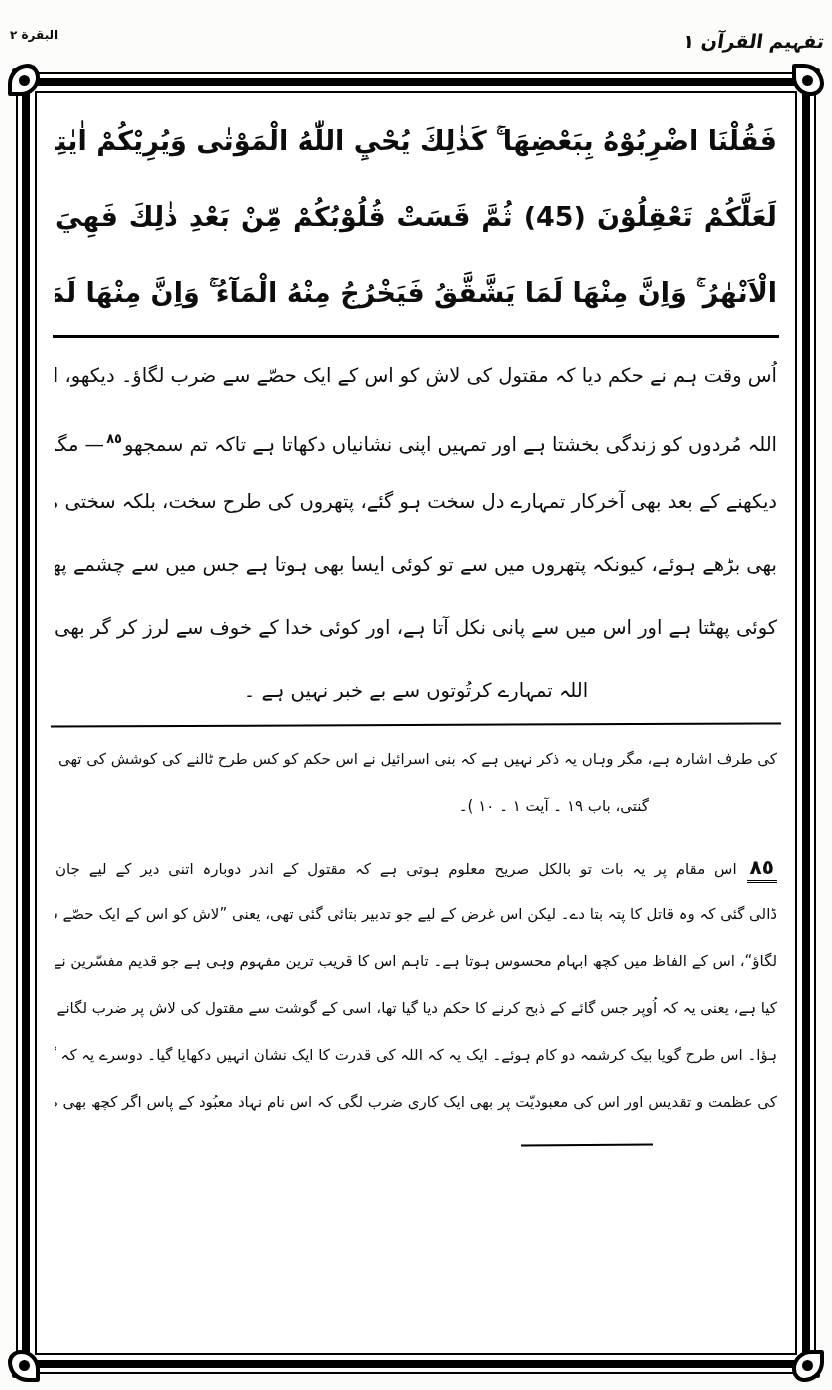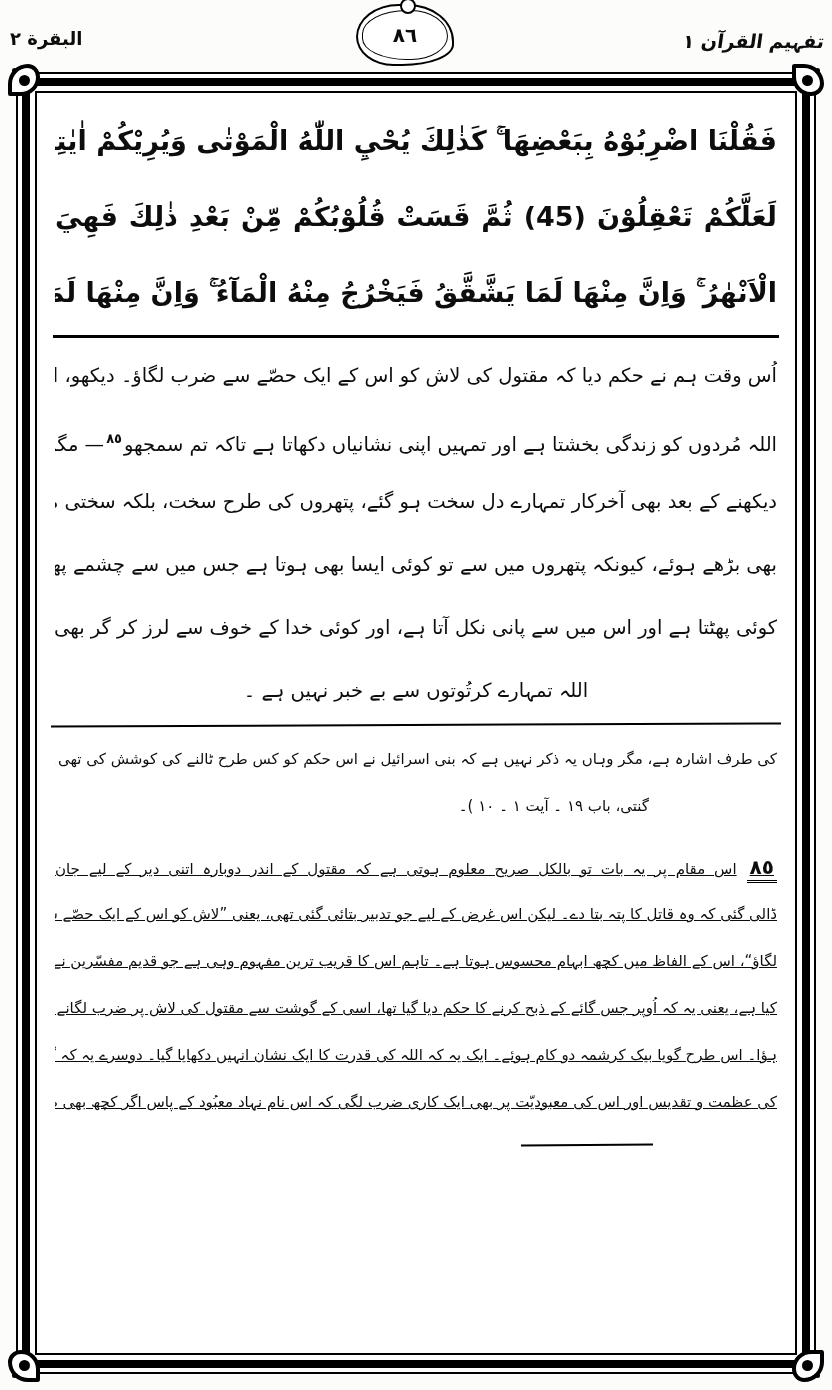--- a/index.html
+++ b/index.html
@@ -13,21 +13,21 @@
   }
   
   .header{position:absolute;top:0;left:0;right:0;height:70px;}
   .volume-title{
     position:absolute;top:30px;right:8px;
     font-size:19px;font-weight:bold;transform:skewX(-8deg);
     direction:rtl;white-space:nowrap;
   }
   .surah-title{
     position:absolute;top:28px;left:10px;
-    font-size:18px;font-weight:bold;direction:rtl;white-space:nowrap;
+    font-size:12px;font-weight:bold;direction:rtl;white-space:nowrap;
   }
   .medallion{
     position:absolute;top:4px;left:356px;
     width:94px;height:58px;
     border:2.5px solid #000;
     border-radius:48% 52% 58% 42% / 58% 66% 38% 52%;
     display:flex;align-items:center;justify-content:center;
     background:#fff;
   }
   .medallion::before{
@@ -83,39 +83,36 @@
   .fn-marker-sup{font-size:13px;vertical-align:super;font-weight:bold;padding:0 2px;}
   
   .fn-cont{margin-top:10px;padding:0 4px;}
   .fline{
     direction:rtl;font-size:15px;letter-spacing:-0.1px;
     line-height:47px;height:47px;overflow:hidden;
     text-align:justify;text-align-last:justify;white-space:nowrap;
   }
   .fline.right-indent{text-align:center;text-align-last:right;padding-left:0;padding-right:128px;}
   .fline.center-last{text-align:center;text-align-last:center;}
-  .fn-note{margin-top:14px;padding:0 4px;text-decoration:underline;}
+  .fn-note{margin-top:14px;padding:0 4px;}
   .fn-number{
     font-weight:bold;font-size:20px;
     border-bottom:3px double #000;padding:0 3px 1px;margin-left:10px;
   }
   .end-divider{
     border:none;border-top:2.5px solid #000;
     width:132px;margin:18px 0 0 0;margin-right:auto;margin-left:470px;
     transform:rotate(-0.4deg);
   }
 </style>
 </head>
 <body>
 
 <div class="header">
   <div class="volume-title">تفہیم القرآن ۱</div>
-  <div class="medallion">
-    <span class="page-num">٨٦</span>
-  </div>
   <div class="surah-title">البقرة ٢</div>
 </div>
 
 <div class="frame">
   <div class="corner tl"></div>
   <div class="corner tr"></div>
   <div class="corner br"></div>
   <div class="corner bl"></div>
   <div class="frame-mid">
     <div class="frame-in">

